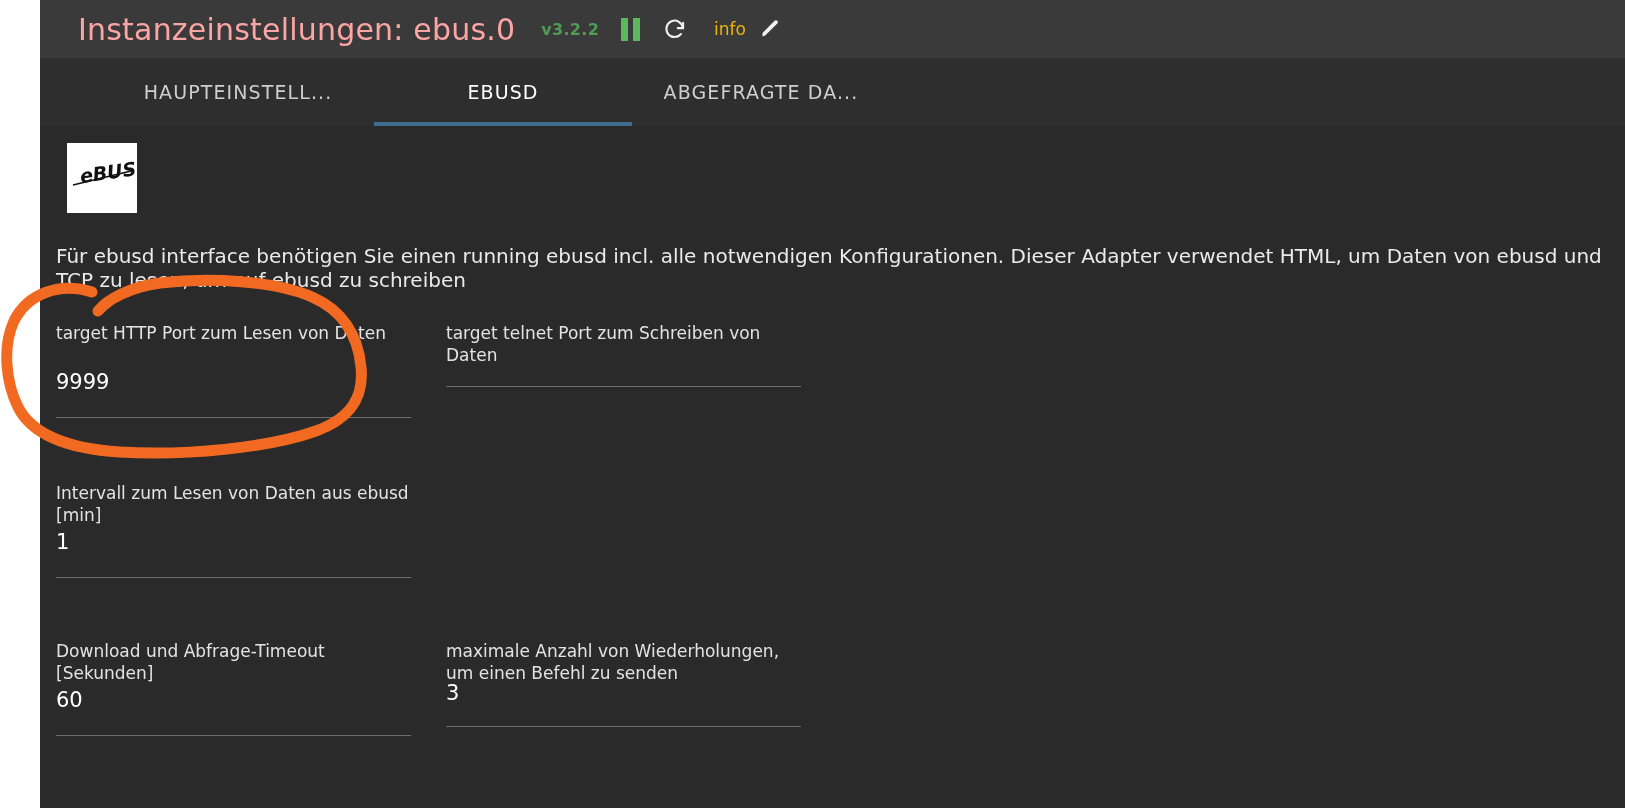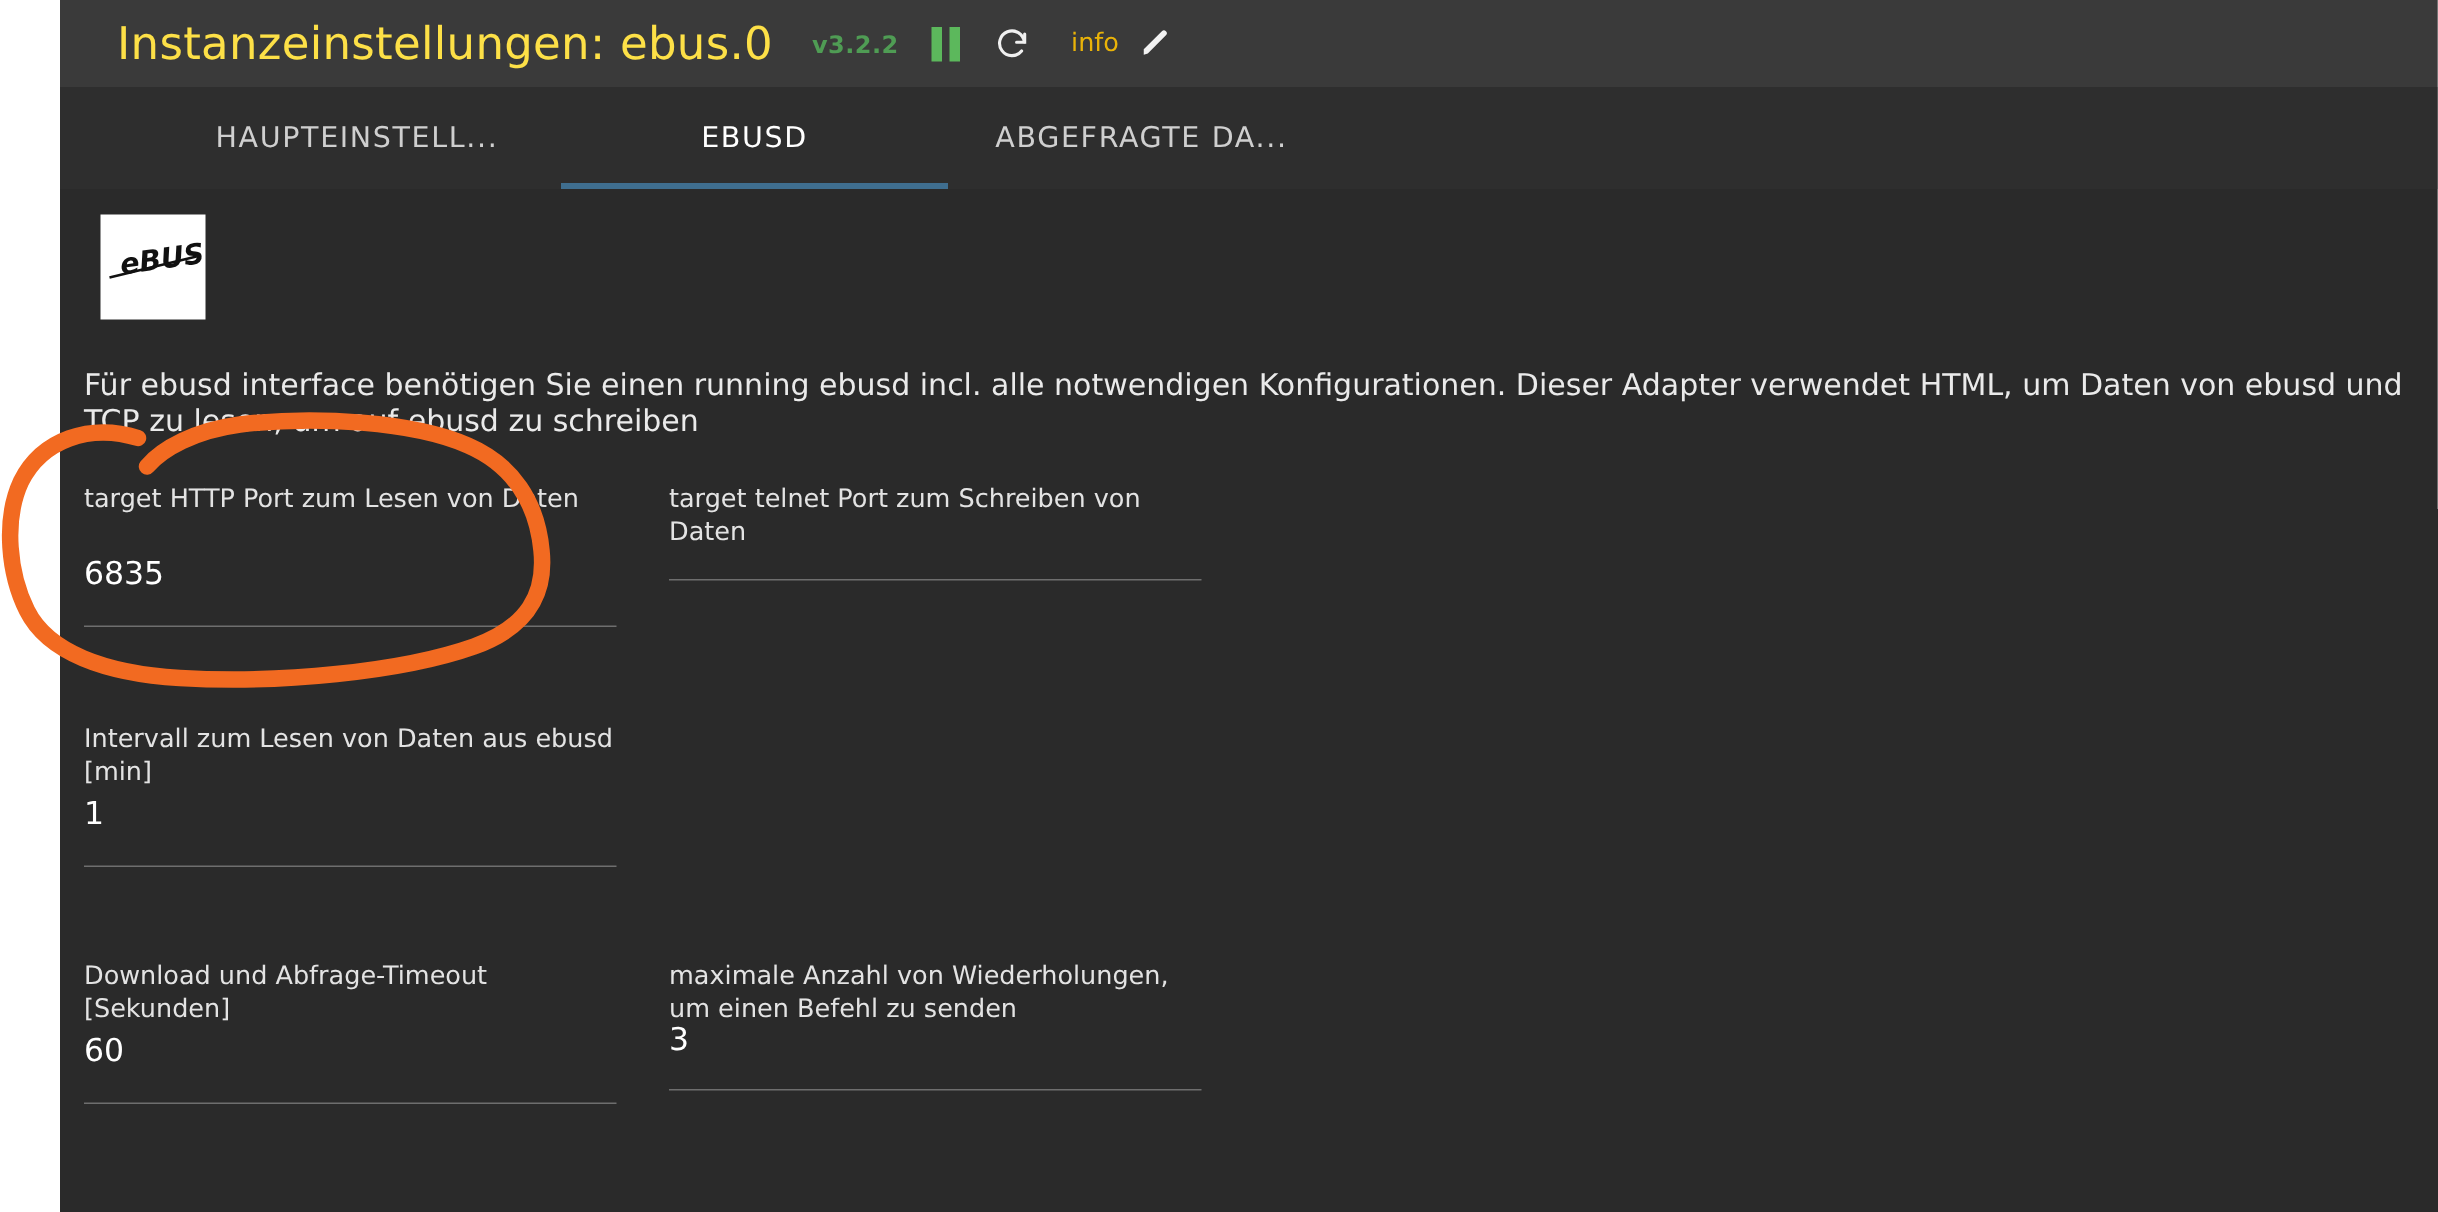--- a/index.html
+++ b/index.html
@@ -38,21 +38,21 @@
     left: 0; top: 0;
     width: 1585px;
     height: 58px;
     background: #3a3a3a;
     display: flex;
     align-items: center;
     padding-left: 38px;
     box-sizing: border-box;
   }
   .title-text {
-    color: #fde047;
+    color: #fca5a5;
     font-size: 30px;
     font-weight: 400;
     letter-spacing: .2px;
     white-space: nowrap;
   }
   .version {
     color: #4f9c54;
     font-size: 16px;
     margin-left: 26px;
     font-weight: 600;
@@ -269,21 +269,21 @@
         </svg>
       </div>
 
       <div class="desc">Für ebusd interface benötigen Sie einen running ebusd incl. alle notwendigen Konfigurationen. Dieser Adapter verwendet HTML, um Daten von ebusd und TCP zu lesen, um auf ebusd zu schreiben</div>
 
       <div class="form">
 
         <div class="row r1">
           <div class="field">
             <div class="label">target HTTP Port zum Lesen von Daten</div>
-            <div class="value">6835</div>
+            <div class="value">9999</div>
             <div class="underline"></div>
           </div>
           <div class="field">
             <div class="label">target telnet Port zum Schreiben von Daten</div>
             <div class="underline"></div>
           </div>
         </div>
 
         <div class="row r2">
           <div class="field">

